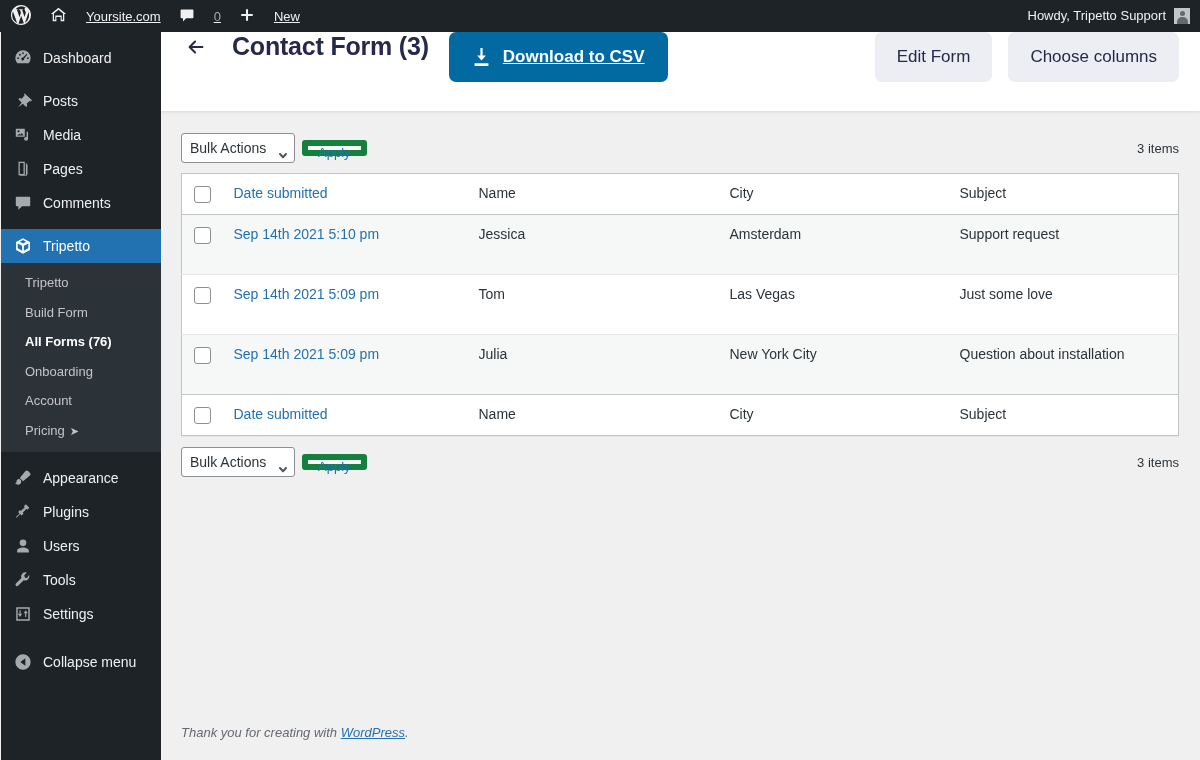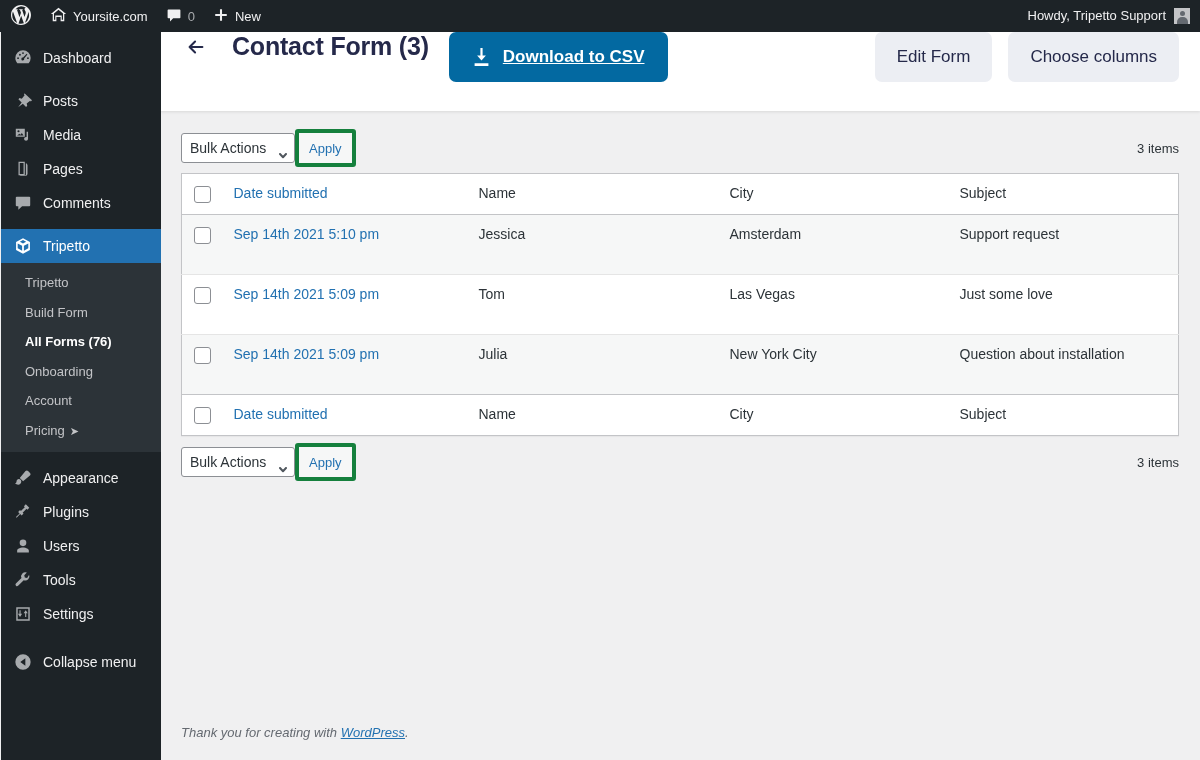--- a/index.html
+++ b/index.html
@@ -15,23 +15,23 @@
   .adminbar {
     position: absolute; top: 0; left: 0;
     width: 1200px; height: 32px;
     background: #1d2327;
     color: #f0f0f1;
     display: flex; align-items: center;
     font-size: 13px;
     z-index: 30;
   }
   .ab-item {
-    display: flex; align-items: center; gap: 6px;
+    display: flex; align-items: center; gap: 19px;
     height: 32px; padding: 0 9px;
-    color: #f0f0f1; cursor: pointer; white-space: nowrap;
+    color: #f0f0f1; cursor: pointer; white-space: nowrap; text-decoration: underline;
   }
   .ab-wplogo { padding: 0 10px 0 11px; }
   .ab-spacer { flex: 1 1 auto; }
   .ab-right { display: flex; align-items: flex-start; gap: 8px; padding-right: 10px; }
   .ab-avatar {
     width: 16px; height: 16px; background: #c3c4c7;
     position: relative; overflow: hidden; flex: none;
   }
   .ab-avatar::before {
     content: ""; position: absolute; left: 5.5px; top: 2.5px;
@@ -150,23 +150,23 @@
     font-size: 14px; color: #2c3338; line-height: 28px;
     font-family: "Liberation Sans", sans-serif;
     cursor: pointer;
   }
   .select-chev {
     position: absolute; right: 8px; top: 50%; margin-top: -3px;
     width: 8px; height: 6px; pointer-events: none;
   }
   .select-chev svg { width: 8px; height: 6px; stroke: #50575e; stroke-width: 2; fill: none; stroke-linecap: round; stroke-linejoin: round; }
   .btn-apply {
-    margin-left: 0; height: 38px; padding: 0 10px;
+    margin-left: 7px; height: 16px; padding: 0 10px;
     background: #f6f7f7; color: #2271b1;
-    border: 4px solid #15803d; border-radius: 3px;
+    border: 6px solid #15803d; border-radius: 3px;
     font-size: 13px; font-family: "Liberation Sans", sans-serif;
     cursor: pointer; line-height: 1;
   }
   .nav-spacer { flex: 1 1 auto; }
   .items-count { font-size: 13px; color: #2c3338; }
 
   
   .list-table {
     width: 100%; border-collapse: collapse;
     background: #fff;

